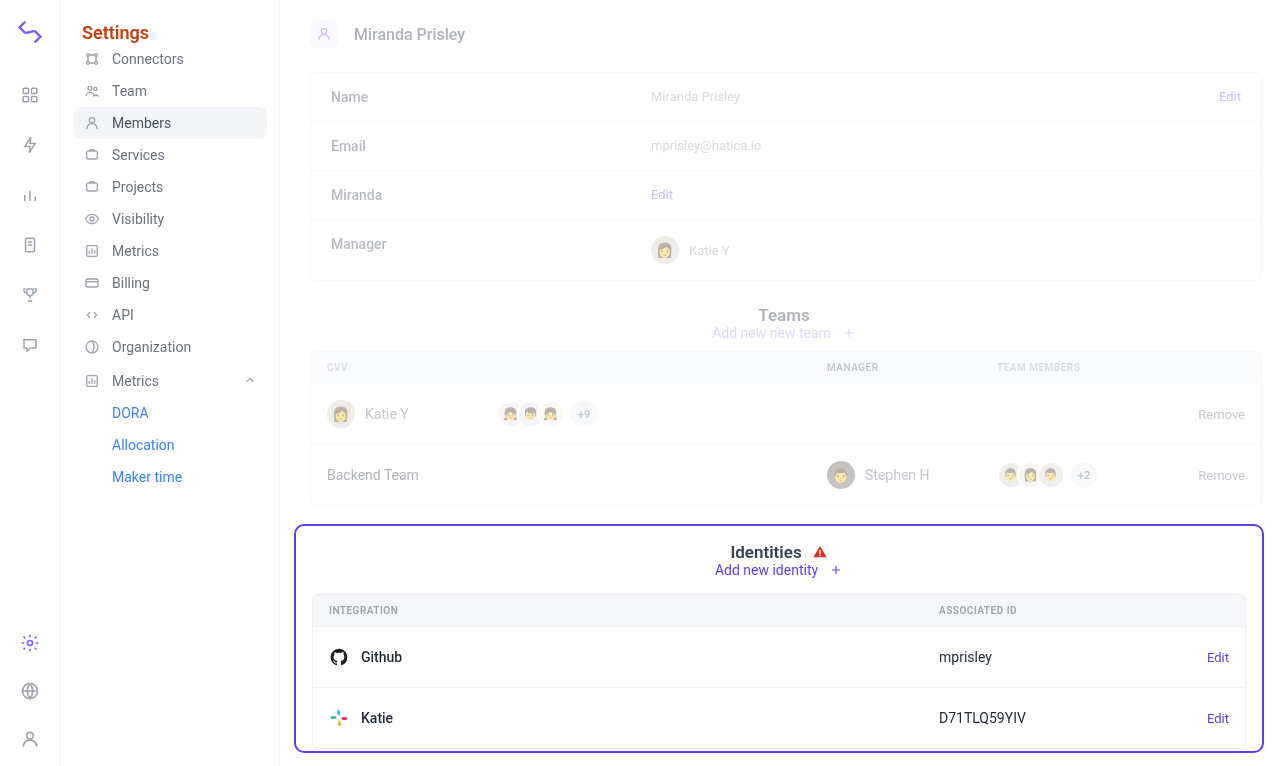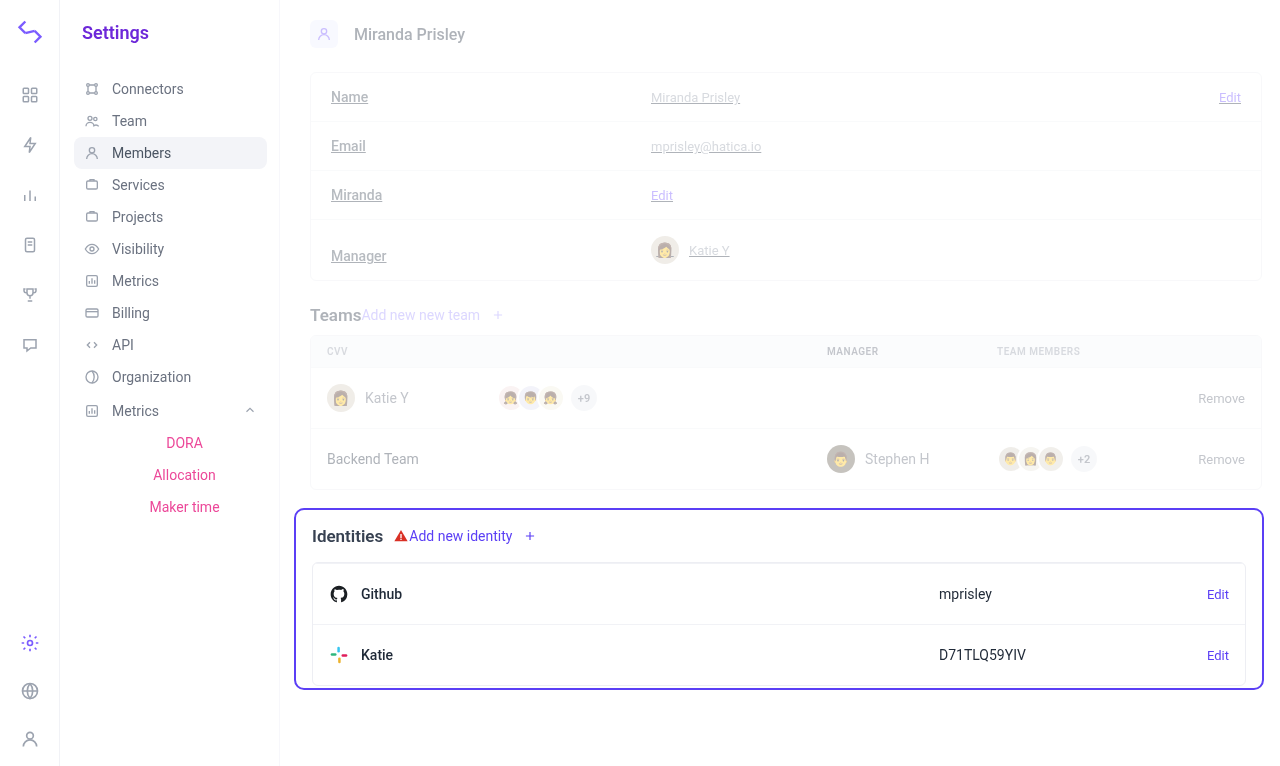--- a/index.html
+++ b/index.html
@@ -31,56 +31,56 @@
   .gear-active { color:#7b5cff !important; }
 
   
   .sidebar {
     width: 220px;
     padding: 22px 12px 10px 14px;
     flex-shrink: 0;
     position: relative;
     border-right: 1px solid #f7f7fb;
   }
-  .sidebar h1 { font-size: 18px; font-weight: 600; color:#6d28d9; margin-bottom: 30px; padding-left:8px;}
+  .sidebar h1 { font-size: 18px; font-weight: 600; color:#c2410c; padding-left:8px;}
   .side-item {
     display:flex; align-items:flex-start; gap:12px;
     padding: 8px 10px; border-radius: 8px;
     color:#6b7280; font-size: 14px; cursor:pointer;
   }
   .side-item.active { background:#f3f4f8; color:#4b5563; }
   .side-item .si-icon { width:16px; height:16px; color:#9ca3af; flex-shrink:0; }
   .side-group { margin-top:2px; }
-  .side-child { padding: 8px 10px 8px 38px; color:#ec4899; font-size:14px; cursor:pointer;text-align:center; }
+  .side-child { padding: 8px 10px 8px 38px; color:#3b82f6; font-size:14px; cursor:pointer; }
   .chev { margin-left:auto; color:#9ca3af; }
 
   
   .dim {
     position:absolute; top:0; left:0; right:0; height:548px;
     background: rgba(255,255,255,0.6);
     pointer-events:none;
     z-index: 5;
   }
 
   
   .main { flex:1; position:relative; padding: 20px 18px 20px 26px; overflow:hidden; }
 
   .profile-head { display:flex; align-items:center; gap:16px; margin-bottom:24px; padding-left:4px; }
   .avatar-sq { width:28px; height:28px; border-radius:6px; background:#eef0ff; display:flex; align-items:center; justify-content:center; color:#7b5cff; }
   .profile-name { font-size:16px; font-weight:500; color:#374151; }
 
   .card { border:1px solid #edeef3; border-radius:6px; margin-bottom:24px; margin-left:4px; }
-  .row { display:flex; align-items:flex-end; padding:16px 20px; border-bottom:1px solid #f1f2f6;text-decoration:underline; }
+  .row { display:flex; align-items:flex-start; padding:16px 20px; border-bottom:1px solid #f1f2f6; }
   .row:last-child { border-bottom:none; }
   .row .label { width:320px; font-weight:500; color:#4b5563; font-size:14px; }
   .row .val { flex:1; color:#9ca3af; font-size:13px; display:flex; align-items:center; gap:10px; }
   .row .edit { color:#7b5cff; font-size:13px; }
   .mgr-av { width:28px; height:28px; border-radius:50%; background:#d9d2c5; color:#8a8070; display:flex; align-items:center; justify-content:center; font-size:14px; font-weight:600; }
 
-  .section-head { display:flex; align-items:center; justify-content:flex-start; margin-bottom:10px; padding:0 4px 0 4px; }
+  .section-head { display:flex; align-items:center; justify-content:center; margin-bottom:10px; padding:0 4px 0 4px;flex-direction:column; }
   .section-title { font-size:17px; font-weight:600; color:#374151; display:flex; align-items:center; gap:10px; }
   .add-link { color:#5b3ff5; font-size:14px; display:flex; align-items:center; gap:11px; }
   .add-link.dim-t { color:#a89cff; }
 
   .table { border:1px solid #edeef3; border-radius:6px; overflow:hidden; margin-left:4px; }
   .thead { display:flex; background:#f6f7fa; padding:10px 16px; font-size:10px; letter-spacing:.5px; color:#9ca3af; font-weight:600; }
   .trow { display:flex; align-items:center; padding:16px; border-top:1px solid #f1f2f6; }
   .col-name { flex: 0 0 500px; display:flex; align-items:center; gap:12px; }
   .col-mgr { flex:0 0 170px; display:flex; align-items:center; gap:10px; color:#6b7280; }
   .col-mem { flex:0 0 170px; display:flex; align-items:center; }
@@ -393,20 +393,24 @@
       <div class="add-link">
         <span>Add new identity</span>
         <span>
             <svg width="14" height="14" viewBox="0 0 24 24" fill="none" stroke="currentColor" stroke-width="2">
               <path d="M12 5 V19 M5 12 H19"></path>
             </svg>
           </span>
       </div>
     </div>
     <div class="table">
+      <div class="id-thead">
+        <div class="id-col-int">INTEGRATION</div>
+        <div class="id-col-assoc">ASSOCIATED ID</div>
+      </div>
       <div class="id-row">
         <div class="int">
           <span class="int-icon">
             <svg width="20" height="20" viewBox="0 0 24 24" fill="#1b1f23">
                 <path d="M12 2C6.48 2 2 6.58 2 12.25c0 4.53 2.87 8.37 6.84 9.73.5.1.68-.22.68-.49 0-.24-.01-1.04-.01-1.88-2.78.62-3.37-1.22-3.37-1.22-.45-1.18-1.11-1.49-1.11-1.49-.91-.64.07-.62.07-.62 1 .07 1.53 1.06 1.53 1.06.89 1.57 2.34 1.12 2.91.86.09-.66.35-1.12.63-1.38-2.22-.26-4.56-1.14-4.56-5.07 0-1.12.39-2.04 1.03-2.75-.1-.26-.45-1.31.1-2.73 0 0 .84-.28 2.75 1.05A9.3 9.3 0 0112 6.85c.85 0 1.71.12 2.51.34 1.91-1.33 2.75-1.05 2.75-1.05.55 1.42.2 2.47.1 2.73.64.71 1.03 1.63 1.03 2.75 0 3.94-2.34 4.81-4.57 5.06.36.32.68.94.68 1.9 0 1.38-.01 2.49-.01 2.83 0 .27.18.6.69.49A10.26 10.26 0 0022 12.25C22 6.58 17.52 2 12 2z"></path>
               </svg>
           </span>
           <span>Github</span>
         </div>
         <div class="assoc">mprisley</div>

